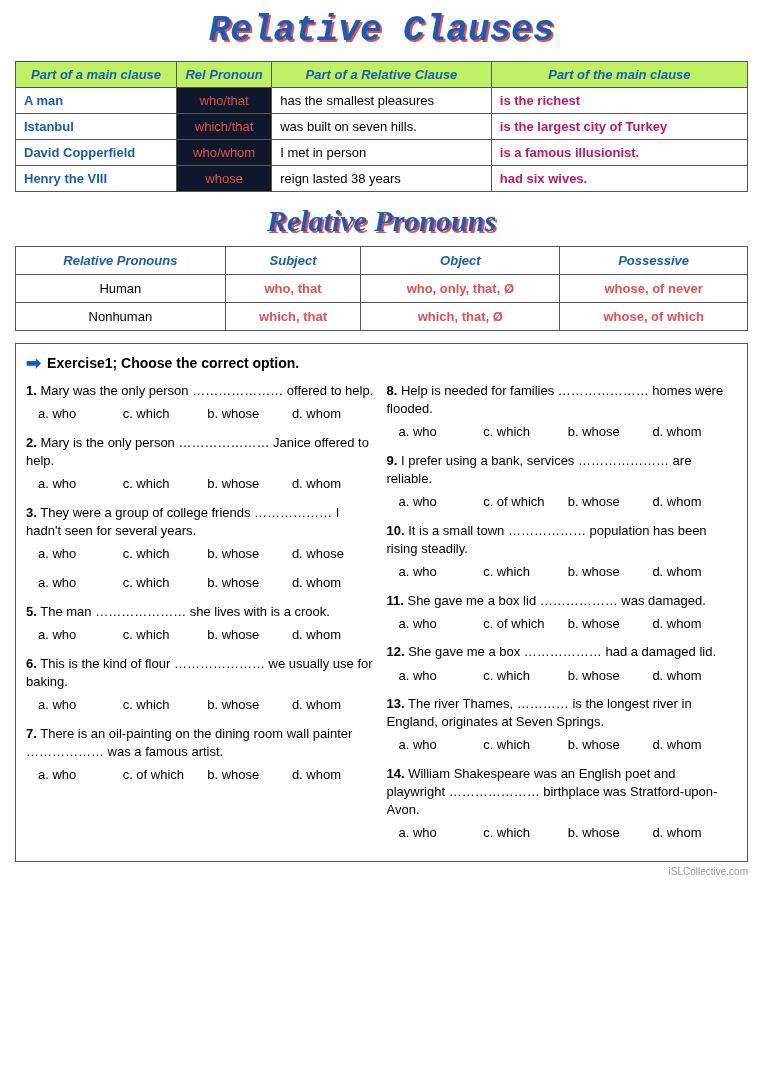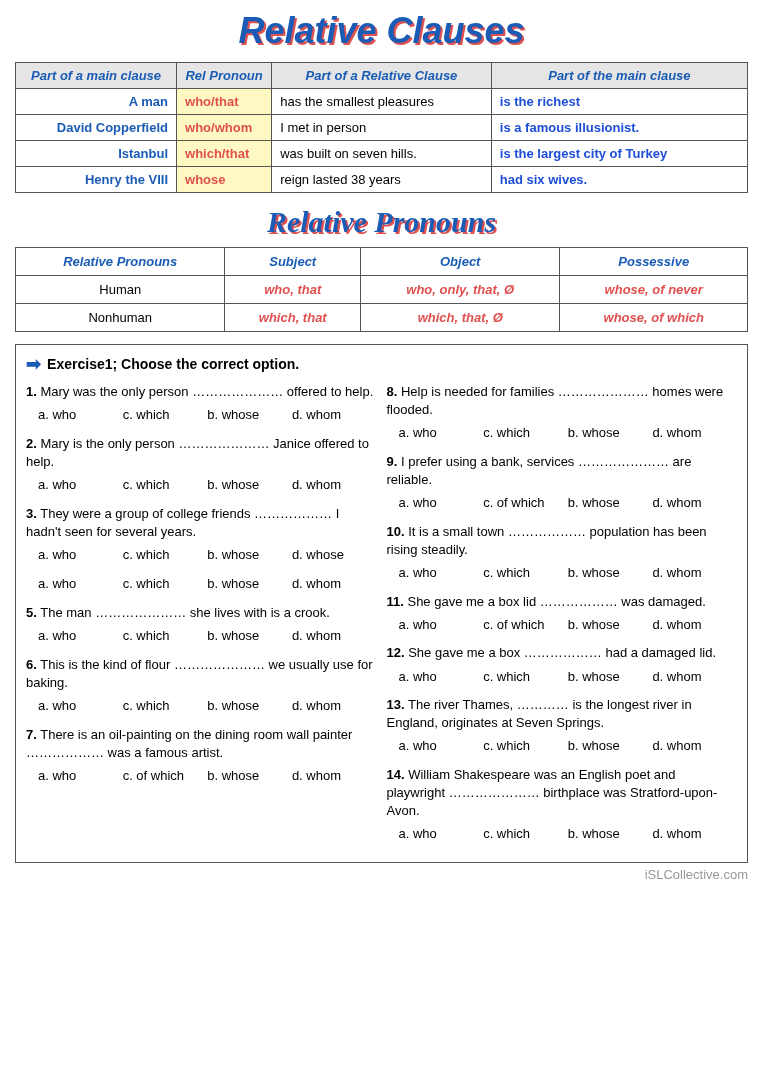--- a/index.html
+++ b/index.html
@@ -14,59 +14,60 @@
 
     
     .main-title {
       text-align: center;
       font-size: 36px;
       font-weight: bold;
       font-style: italic;
       color: #1a5cb5;
       text-shadow: 2px 2px 0 #e05050;
       margin-bottom: 10px;
-      font-family: Liberation Sans, sans-serif;
+      font-family: Liberation Mono, monospace;
     }
 
     
     .table1 {
       width: 100%;
       border-collapse: collapse;
       margin-bottom: 12px;
       font-size: 13px;
     }
     .table1 th, .table1 td {
       border: 1px solid #555;
       padding: 5px 8px;
     }
     .table1 th {
-      background: #e5e5e5;
+      background: #bef264;
       color: #1a5cb5;
       font-weight: bold;
       font-style: italic;
       text-align: center;
     }
     .table1 td.col1 {
       color: #1a5cb5;
       font-weight: bold;
-      text-align: right;
+      text-align: left;
       width: 22%;
     }
     .table1 td.col2 {
       color: #e05050;
-      font-weight: bold;
-      background: #fef9c3;
+      font-weight: normal;
+      text-align: center;
+      background: #0f172a;
       width: 13%;
     }
     .table1 td.col3 {
       color: #000;
       width: 30%;
     }
     .table1 td.col4 {
-      color: #1d4ed8;
+      color: #be185d;
       font-weight: bold;
       width: 35%;
     }
 
     
     .section-title {
       text-align: center;
       font-size: 30px;
       font-weight: bold;
       font-style: italic;
@@ -93,21 +94,20 @@
       font-weight: bold;
       font-style: italic;
       background: #fff;
     }
     .table2 td.row-label {
       font-weight: normal;
       color: #000;
     }
     .table2 td.italic-red {
       color: #e05050;
-      font-style: italic;
       font-weight: bold;
     }
 
     
     .exercise-section {
       border: 1px solid #555;
       padding: 8px 10px;
     }
     .exercise-title {
       font-weight: bold;
@@ -143,21 +143,21 @@
       grid-template-columns: 1fr 1fr 1fr 1fr;
       gap: 19px 0;
       margin-left: 12px;
     }
     .option {
       line-height: 1.5;
     }
 
     .watermark {
       text-align: right;
-      font-size: 13px;
+      font-size: 10px;
       color: #999;
       margin-top: 4px;
     }
   </style>
 </head>
 <body>
 
 <h1 class="main-title">Relative Clauses</h1>
 
 <table class="table1">
@@ -170,30 +170,30 @@
     </tr>
   </thead>
   <tbody id="table1-body">
   <tr>
         <td class="col1">A man</td>
         <td class="col2">who/that</td>
         <td class="col3">has the smallest pleasures</td>
         <td class="col4">is the richest</td>
       </tr>
       <tr>
+        <td class="col1">Istanbul</td>
+        <td class="col2">which/that</td>
+        <td class="col3">was built on seven hills.</td>
+        <td class="col4">is the largest city of Turkey</td>
+      </tr>
+      <tr>
         <td class="col1">David Copperfield</td>
         <td class="col2">who/whom</td>
         <td class="col3">I met in person</td>
         <td class="col4">is a famous illusionist.</td>
-      </tr>
-      <tr>
-        <td class="col1">Istanbul</td>
-        <td class="col2">which/that</td>
-        <td class="col3">was built on seven hills.</td>
-        <td class="col4">is the largest city of Turkey</td>
       </tr>
       <tr>
         <td class="col1">Henry the VIII</td>
         <td class="col2">whose</td>
         <td class="col3">reign lasted 38 years</td>
         <td class="col4">had six wives.</td>
       </tr>
     </tbody>
 </table>
 

